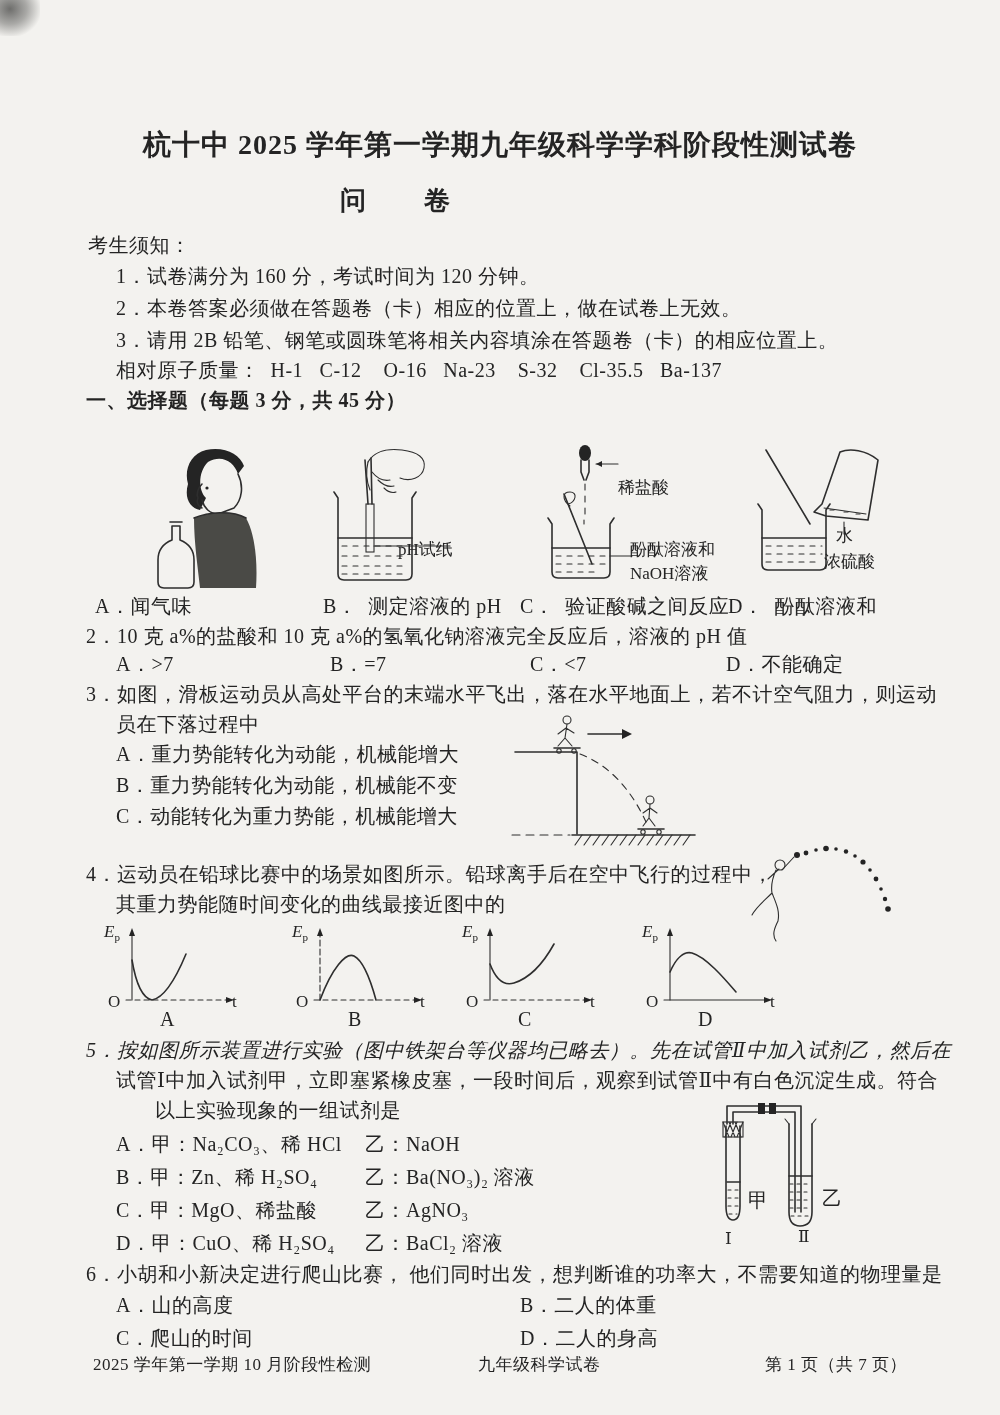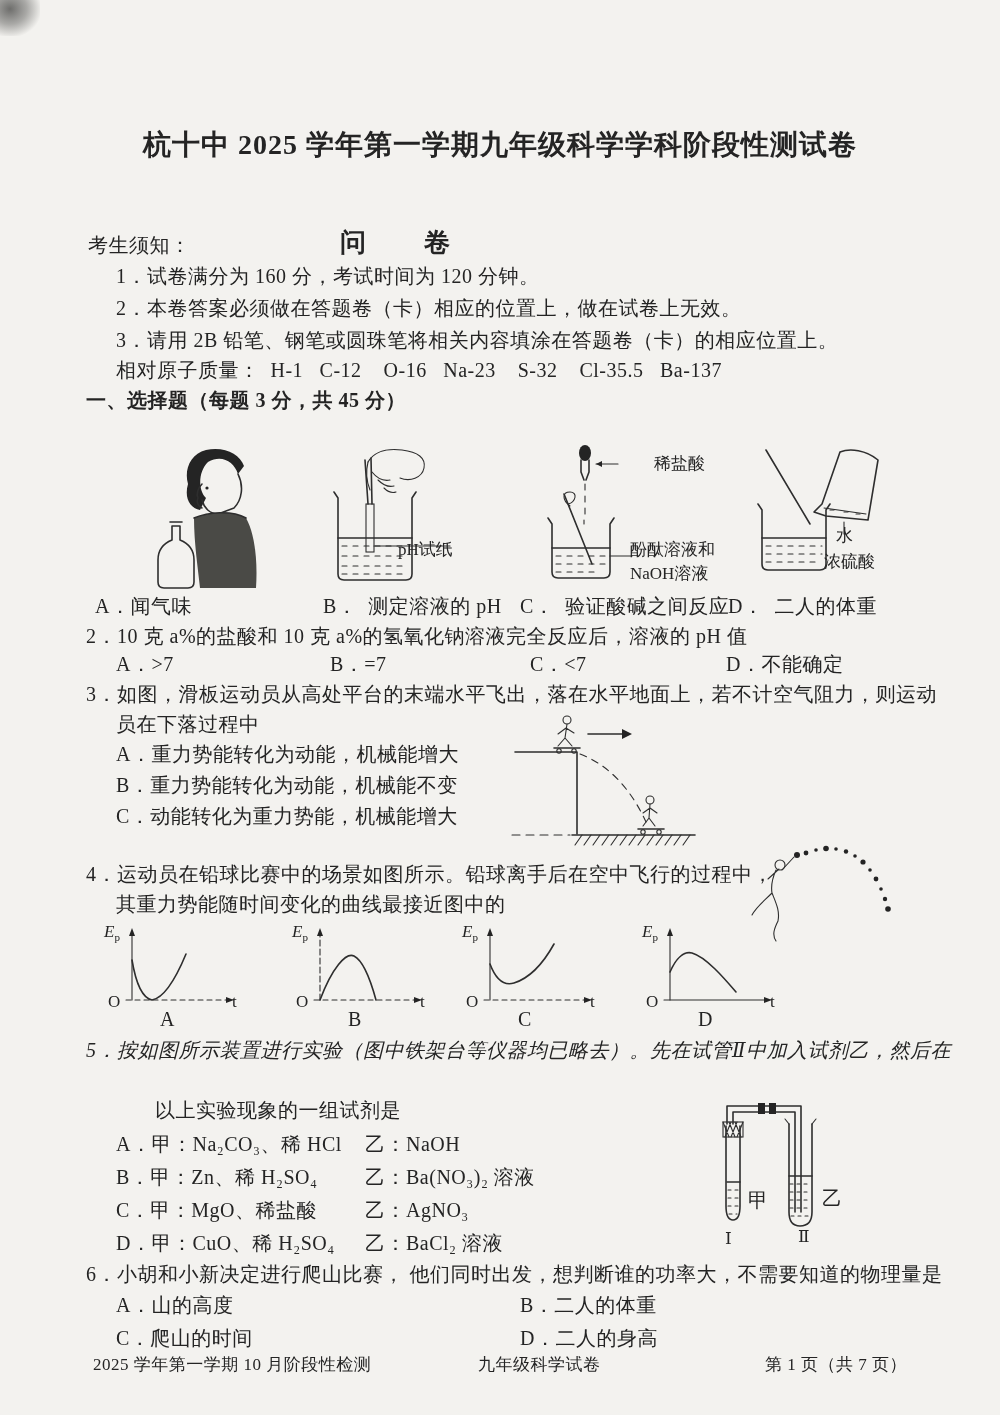--- a/index.html
+++ b/index.html
@@ -30,21 +30,21 @@
   i{font-style:italic;}
 </style>
 </head>
 <body>
 
 <div id="page">
 
   <div class="abs smudge"></div>
 
   <div class="abs title" style="left:0;top:126px;width:1000px;text-align:center;">杭十中 2025 学年第一学期九年级科学学科阶段性测试卷</div>
-  <div class="abs subtitle" style="left:0;top:183px;width:792px;text-align:center;margin-top:42px;">问　　卷</div>
+  <div class="abs subtitle" style="left:0;top:183px;width:792px;text-align:center;">问　　卷</div>
 
   <div class="abs txt" style="left:88px;top:233px;">考生须知：</div>
   <div class="abs txt" style="left:116px;top:264px;">1．试卷满分为 160 分，考试时间为 120 分钟。</div>
   <div class="abs txt" style="left:116px;top:296px;">2．本卷答案必须做在答题卷（卡）相应的位置上，做在试卷上无效。</div>
   <div class="abs txt" style="left:116px;top:328px;">3．请用 2B 铅笔、钢笔或圆珠笔将相关内容填涂在答题卷（卡）的相应位置上。</div>
   <div class="abs txt" style="left:116px;top:358px;">相对原子质量：  H-1   C-12    O-16   Na-23    S-32    Cl-35.5   Ba-137</div>
 
   <div class="abs txt bold" style="left:86px;top:388px;">一、选择题（每题 3 分，共 45 分）</div>
 
 
@@ -79,41 +79,41 @@
     <path d="M45,40 V46 M45,52 V58 M45,64 V70 M44,76 V80" class="thin"></path>
     <path d="M56,20 H78" class="thin"></path>
     <path d="M62,17 L56,20 L62,23 Z" class="fillink"></path>
     <path d="M30,62 C22,56 22,48 30,48 C38,48 36,58 28,60" class="thin"></path>
     <path d="M12,80 L8,74 M12,80 L12,128 Q12,134 18,134 L64,134 Q70,134 70,128 L70,80 L74,74" class="stroke"></path>
     <path d="M12,104 H70" class="stroke"></path>
     <path d="M16,112 H66 M16,120 H66 M16,128 H60" class="thin" stroke-dasharray="5 6"></path>
     <path d="M24,50 L52,120" class="stroke"></path>
     <path d="M70,112 H92" class="thin"></path>
   </svg>
-  <div class="abs figlabel" style="left:618px;top:452px;margin-left:36px;">稀盐酸</div>
+  <div class="abs figlabel" style="left:618px;top:476px;">稀盐酸</div>
   <div class="abs figlabel" style="left:630px;top:538px;">酚酞溶液和</div>
   <div class="abs figlabel" style="left:630px;top:562px;">NaOH溶液</div>
 
   <svg class="abs" style="left:752px;top:446px;" width="135" height="135" viewBox="0 0 135 135">
     <path d="M14,4 L58,78" class="stroke"></path>
     <path d="M10,64 L6,58 M10,64 L10,118 Q10,124 16,124 L68,124 Q74,124 74,118 L74,64 L78,58" class="stroke"></path>
     <path d="M10,92 H74" class="stroke"></path>
     <path d="M14,100 H70 M14,108 H70 M14,116 H64" class="thin" stroke-dasharray="5 6"></path>
     <path d="M88,6 L70,58 L62,66 L74,70 L116,74 L126,14 C114,4 98,2 88,6 Z" class="stroke"></path>
     <path d="M72,62 L114,68" class="thin"></path>
     <path d="M78,64 h8 M92,66 h8 M104,68 h8" class="thin" stroke-dasharray="4 5"></path>
     <path d="M92,76 V88" class="thin"></path>
   </svg>
   <div class="abs figlabel" style="left:836px;top:524px;">水</div>
   <div class="abs figlabel" style="left:824px;top:550px;">浓硫酸</div>
 
   <div class="abs txt" style="left:95px;top:594px;">A．闻气味</div>
   <div class="abs txt" style="left:323px;top:594px;">B．  测定溶液的 pH</div>
   <div class="abs txt" style="left:520px;top:594px;">C．  验证酸碱之间反应</div>
-  <div class="abs txt" style="left:728px;top:594px;">D．  二人的体重</div>
+  <div class="abs txt" style="left:728px;top:594px;">D．  酚酞溶液和</div>
 
   <div class="abs txt" style="left:86px;top:624px;">2．10 克 a%的盐酸和 10 克 a%的氢氧化钠溶液完全反应后，溶液的 pH 值</div>
   <div class="abs txt" style="left:116px;top:652px;">A．&gt;7</div>
   <div class="abs txt" style="left:330px;top:652px;">B．=7</div>
   <div class="abs txt" style="left:530px;top:652px;">C．&lt;7</div>
   <div class="abs txt" style="left:726px;top:652px;">D．不能确定</div>
 
   <div class="abs txt" style="left:86px;top:682px;">3．如图，滑板运动员从高处平台的末端水平飞出，落在水平地面上，若不计空气阻力，则运动</div>
   <div class="abs txt" style="left:116px;top:712px;">员在下落过程中</div>
   <div class="abs txt" style="left:116px;top:742px;">A．重力势能转化为动能，机械能增大</div>
@@ -211,20 +211,21 @@
       <path d="M16,74 H116" class="thin"></path>
         <path d="M116,71 L124,74 L116,77 Z" class="fillink"></path>
       <path d="M22,46 C28,32 36,25 44,27 C58,31 76,52 88,66" class="stroke" stroke-width="1.4"></path>
     </svg>
     <span class="abs figlabel" style="left:4px;top:70px;">O</span>
     <span class="abs figlabel" style="left:128px;top:70px;">t</span>
     <span class="abs glabel" style="left:56px;top:86px;">D</span>
   </div>
 
   <div class="abs txt" style="left:86px;top:1038px;font-style:italic;">5．按如图所示装置进行实验（图中铁架台等仪器均已略去）。先在试管Ⅱ中加入试剂乙，然后在</div>
+  <div class="abs txt" style="left:116px;top:1068px;">试管Ⅰ中加入试剂甲，立即塞紧橡皮塞，一段时间后，观察到试管Ⅱ中有白色沉淀生成。符合</div>
   <div class="abs txt" style="left:116px;top:1098px;margin-left:39px;">以上实验现象的一组试剂是</div>
 
   <div class="abs txt" style="left:116px;top:1132px;">A．甲：Na₂CO₃、稀 HCl</div>
   <div class="abs txt" style="left:365px;top:1132px;">乙：NaOH</div>
   <div class="abs txt" style="left:116px;top:1165px;">B．甲：Zn、稀 H₂SO₄</div>
   <div class="abs txt" style="left:365px;top:1165px;">乙：Ba(NO₃)₂ 溶液</div>
   <div class="abs txt" style="left:116px;top:1198px;">C．甲：MgO、稀盐酸</div>
   <div class="abs txt" style="left:365px;top:1198px;">乙：AgNO₃</div>
   <div class="abs txt" style="left:116px;top:1231px;">D．甲：CuO、稀 H₂SO₄</div>
   <div class="abs txt" style="left:365px;top:1231px;">乙：BaCl₂ 溶液</div>

